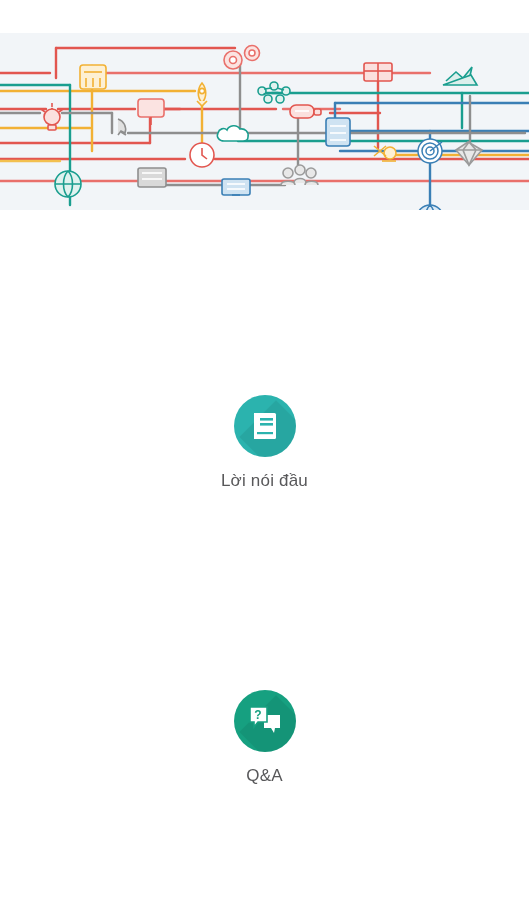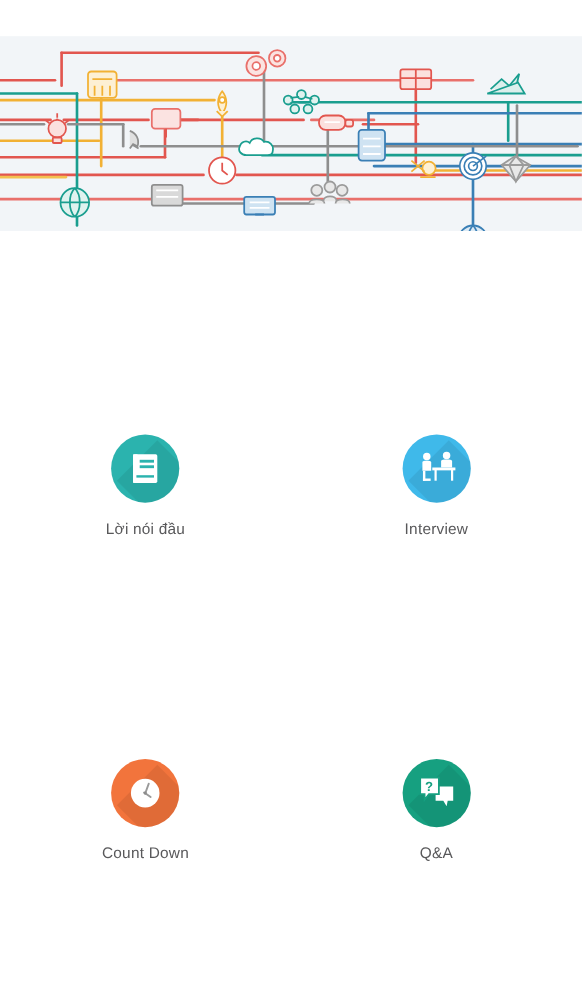--- a/index.html
+++ b/index.html
@@ -78,21 +78,21 @@
     transform: rotate(45deg);
     pointer-events: none;
   }
   .icon-circle svg {
     position: relative;
     z-index: 2;
   }
 
   .cell-label {
     margin-top: 17px;
-    font-size: 14px;
+    font-size: 17px;
     line-height: 13px;
     color: #58585a;
     letter-spacing: 0.2px;
     text-align: center;
     white-space: nowrap;
   }
 </style>
 </head>
 <body>
 
@@ -305,54 +305,24 @@
           <rect x="6" y="4" width="4" height="26" fill="#ffffff"></rect>
           <rect x="12" y="9" width="13" height="2.6" fill="#2bb3ae"></rect>
           <rect x="12" y="14" width="13" height="2.6" fill="#2bb3ae"></rect>
           <rect x="9" y="23" width="16" height="2.2" fill="#2bb3ae"></rect>
         </svg>
       </div>
       <div class="cell-label">Lời nói đầu</div>
     </div>
 
 
-    <div class="cell">
-      <div class="icon-circle" style="background:#3fb9ea">
-        <svg width="38" height="34" viewBox="0 0 38 34" xmlns="http://www.w3.org/2000/svg">
-
-          <circle cx="10" cy="6" r="3.4" fill="#ffffff"></circle>
-          <path d="M6,11 c0,-1.4 8,-1.4 8,0 l0,8 l-8,0 z" fill="#ffffff"></path>
-          <rect x="6.5" y="19" width="2.2" height="9" fill="#ffffff"></rect>
-          <rect x="6.5" y="26" width="7" height="2.2" fill="#ffffff"></rect>
-
-          <circle cx="28" cy="5" r="3.4" fill="#ffffff"></circle>
-          <path d="M23,10 c0,-1.6 10,-1.6 10,0 l0,6 l-10,0 z" fill="#ffffff"></path>
-
-          <rect x="15" y="16" width="21" height="2.6" fill="#ffffff"></rect>
-          <rect x="17" y="18" width="2" height="10" fill="#ffffff"></rect>
-          <rect x="32" y="18" width="2" height="10" fill="#ffffff"></rect>
-        </svg>
-      </div>
-      <div class="cell-label">Interview</div>
-    </div>
   </div>
 
   <div class="grid-row row-2">
 
-    <div class="cell">
-      <div class="icon-circle" style="background:#f2743c">
-        <svg width="36" height="36" viewBox="0 0 36 36" xmlns="http://www.w3.org/2000/svg">
-          <circle cx="18" cy="18" r="13" fill="#ffffff"></circle>
-          <rect x="17.2" y="8" width="1.8" height="11" rx="0.9" fill="#9a9a9a" transform="rotate(20 18 18)"></rect>
-          <rect x="17.2" y="11" width="1.8" height="9" rx="0.9" fill="#9a9a9a" transform="rotate(125 18 18)"></rect>
-          <circle cx="18" cy="18" r="1.5" fill="#8d8d8d"></circle>
-        </svg>
-      </div>
-      <div class="cell-label">Count Down</div>
-    </div>
 
     <div class="cell">
       <div class="icon-circle" style="background:#16a080">
         <svg width="36" height="32" viewBox="0 0 36 32" xmlns="http://www.w3.org/2000/svg">
 
           <path d="M17,10 h16 v13 h-5 l-1,5 l-3,-5 h-7 z" fill="#ffffff"></path>
 
           <path d="M3,2 h17 v15 h-9 l-4,5 l0,-5 l-4,0 z" fill="#ffffff"></path>
           <path d="M3,2 h17 v15 h-9 l-4,5 l0,-5 l-4,0 z" fill="none" stroke="#16a080" stroke-width="1.6"></path>
           <text x="11" y="14" font-family="Liberation Sans, sans-serif" font-size="12" font-weight="bold" fill="#16a080" text-anchor="middle">?</text>

